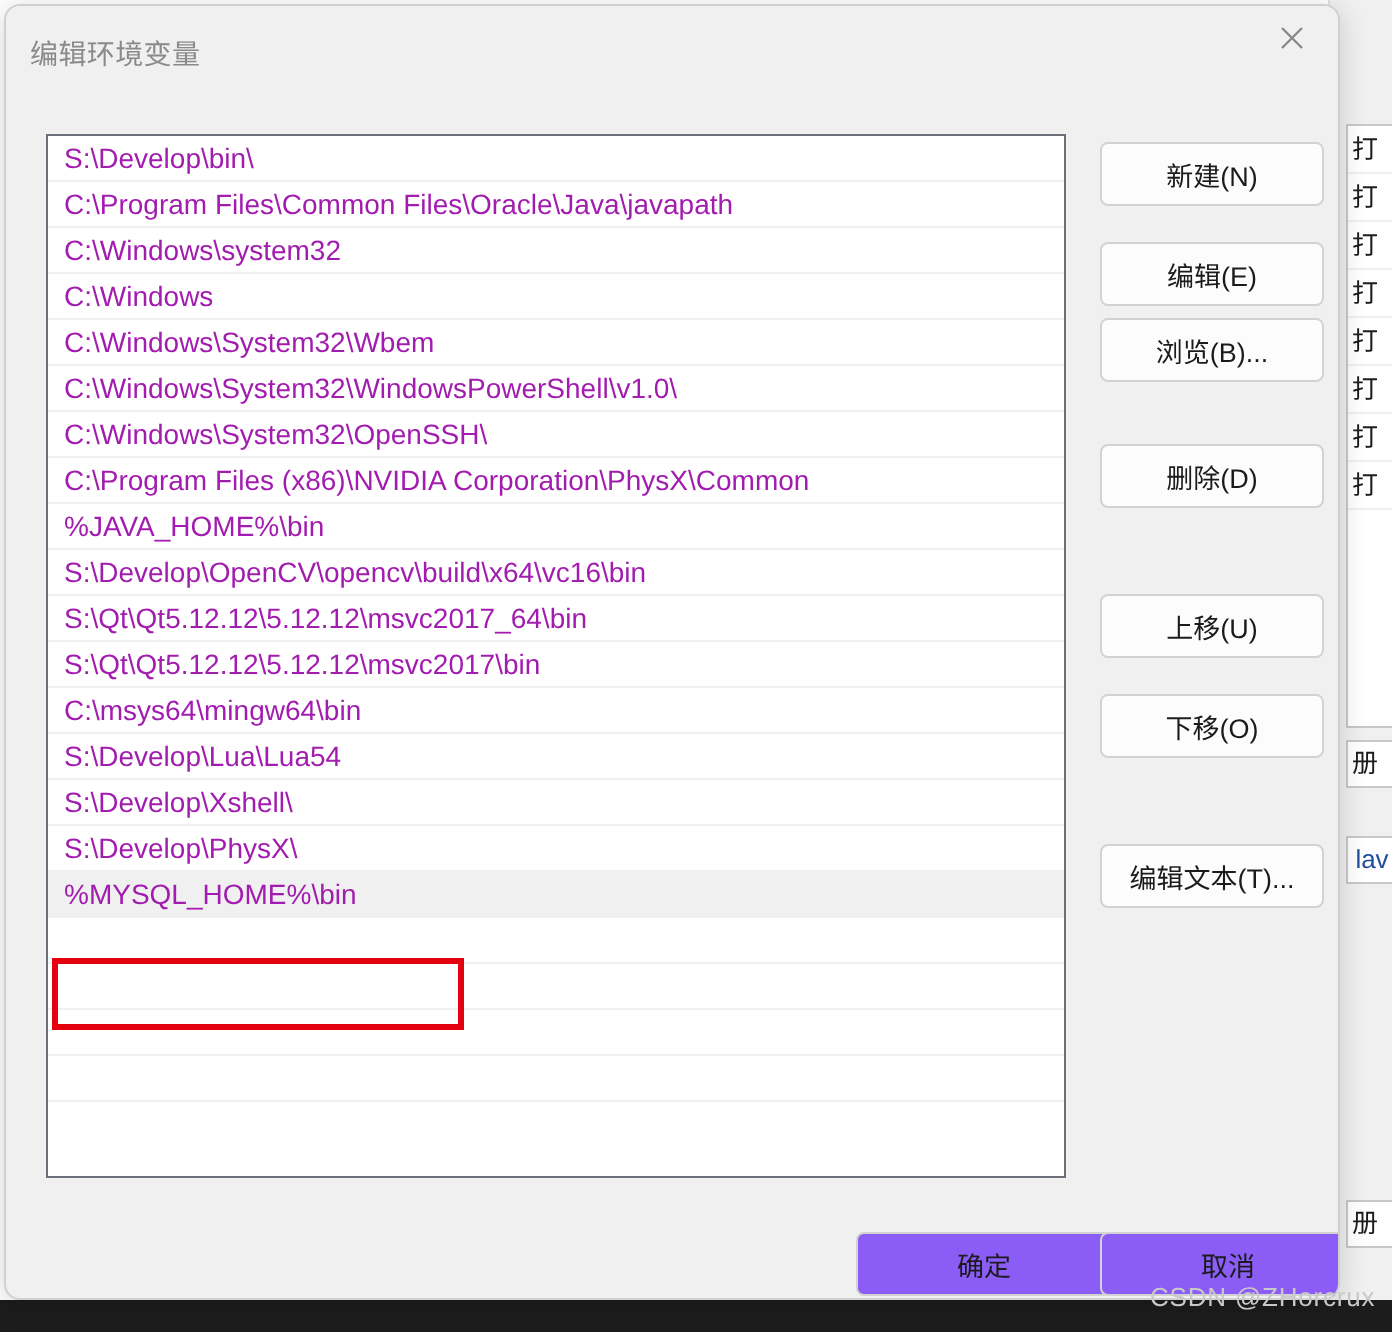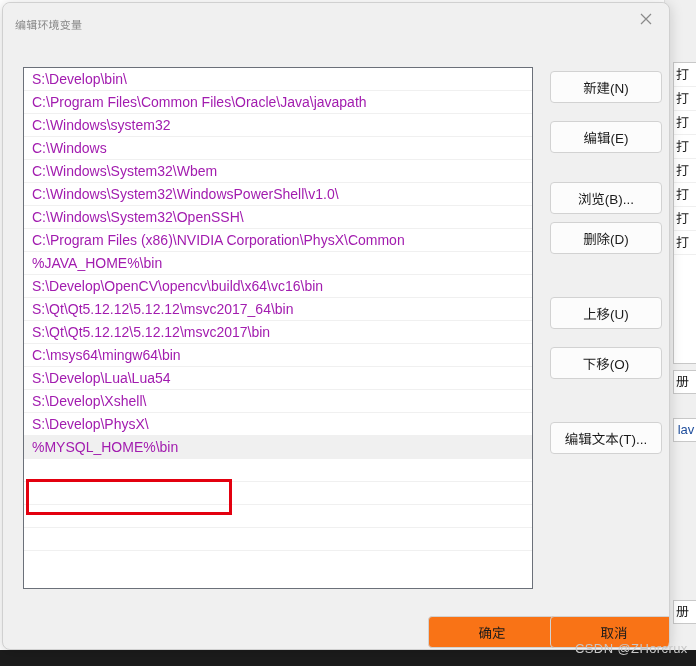--- a/index.html
+++ b/index.html
@@ -98,21 +98,21 @@
     position: relative;
     height: 44px;
     background: #f0f0f0;
     border-top-left-radius: 7px;
     border-top-right-radius: 7px;
   }
   #title-text {
     position: absolute;
     left: 12px;
     top: 13px;
-    font-size: 11px;
+    font-size: 14px;
     color: #8a8a8a;
     letter-spacing: 0.2px;
     white-space: nowrap;
   }
   #close-btn {
     position: absolute;
     right: 0;
     top: 0;
     width: 46px;
     height: 32px;
@@ -181,33 +181,33 @@
     cursor: default;
     padding: 0;
     display: flex;
     align-items: center;
     justify-content: center;
     box-sizing: border-box;
   }
 
   #btn-new      { top: 68px; }
   #btn-edit     { top: 118px; }
-  #btn-browse   { top: 179px; text-align: center; }
+  #btn-browse   { top: 156px; text-align: center; }
   #btn-delete   { top: 219px; }
   #btn-moveup   { top: 294px; }
   #btn-movedown { top: 344px; }
   #btn-edittext { top: 419px; }
 
   
   .bottom-btn {
     position: absolute;
     top: 613px;
     width: 128px;
     height: 32px;
-    background: #f97316;
+    background: #8b5cf6;
     border: 1px solid #d2d2d2;
     border-radius: 4px;
     font-family: "Liberation Sans", "DejaVu Sans", sans-serif;
     font-size: 13.5px;
     color: #1b1b1b;
     cursor: default;
     display: flex;
     align-items: center;
     justify-content: center;
     box-sizing: border-box;

